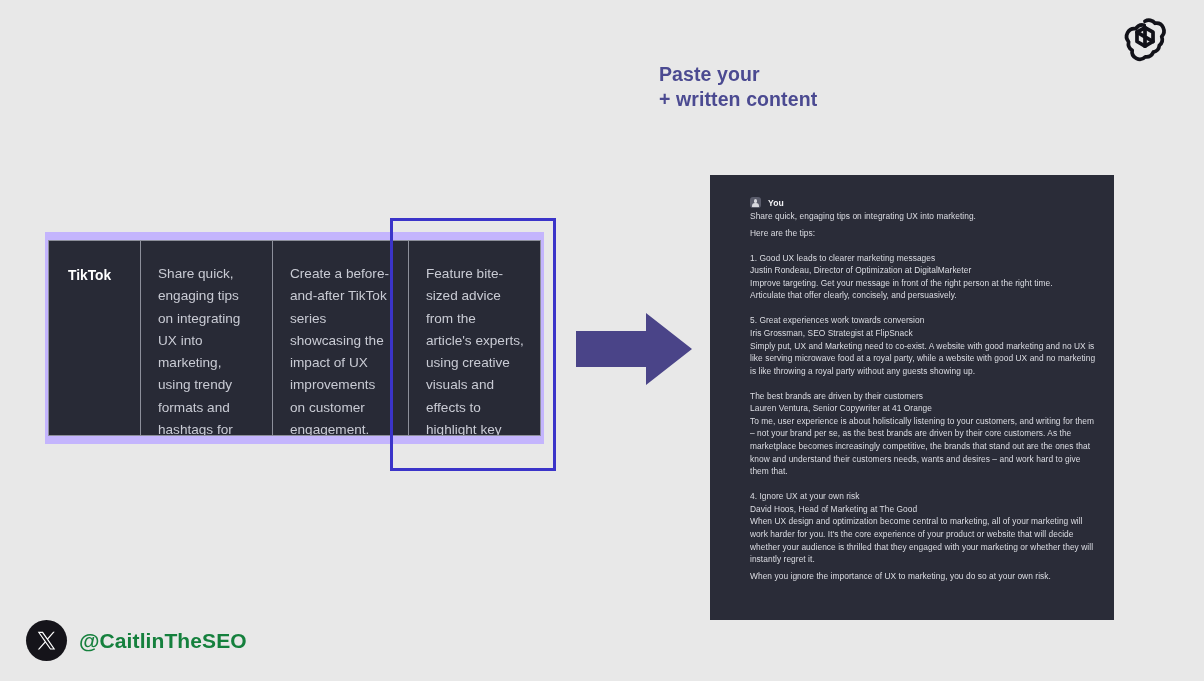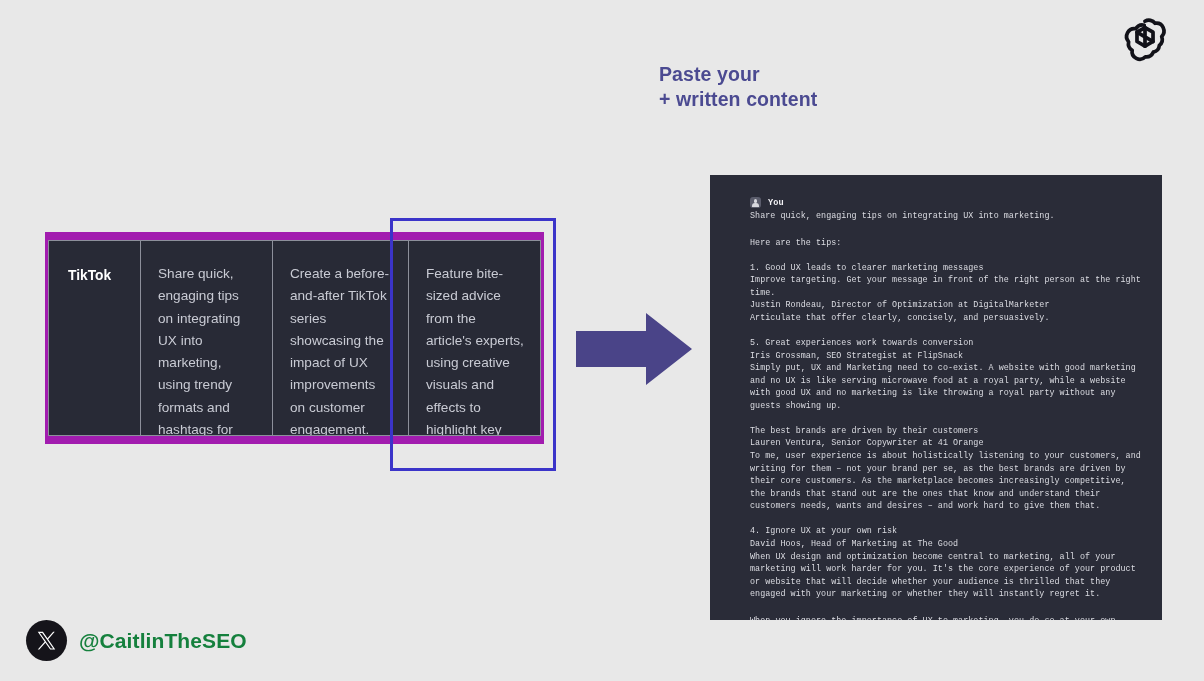--- a/index.html
+++ b/index.html
@@ -17,21 +17,21 @@
     position:absolute;left:659px;top:62px;width:500px;
     text-align:left;color:#4b4a91;
     font-weight:bold;font-size:19.5px;line-height:24.5px;
     letter-spacing:.1px;
   }
   .headline div{white-space:nowrap;}
 
   
   .table-wrap{
     position:absolute;left:45px;top:232px;width:499px;height:212px;
-    background:#a21caf;
+    background:#c4b5fd;
     box-sizing:border-box;
   }
   .table-inner{
     position:absolute;left:3px;top:8px;width:493px;height:196px;
     display:flex;
     border:1px solid #8d8f9b;
     box-sizing:border-box;
     background:#282a36;
   }
   .tcell{
@@ -60,27 +60,26 @@
     position:absolute;left:390px;top:218px;width:166px;height:253px;
     border:3px solid #3b34c9;box-sizing:border-box;
     background:transparent;
   }
 
   
   .arrow{position:absolute;left:576px;top:313px;width:116px;height:72px;}
 
   
   .chat{
-    position:absolute;left:710px;top:175px;width:452px;height:445px;
+    position:absolute;left:710px;top:175px;width:404px;height:445px;
     background:#2a2c38;
     color:#e2e3e8;
     box-sizing:border-box;
     padding:22px 17px 0 40px;
     overflow:hidden;
-    font-family:Liberation Mono, monospace;
   }
   .chat-head{display:flex;align-items:center;gap:7px;margin-bottom:2px;}
   .avatar{
     width:11px;height:11px;border-radius:3px;background:#5a5c6b;
     position:relative;flex:0 0 auto;
   }
   .avatar::before{
     content:"";position:absolute;left:3.6px;top:2px;width:3.8px;height:3.8px;
     border-radius:50%;background:#d8d9de;
   }
@@ -89,21 +88,21 @@
     border-radius:3px 3px 0 0;background:#d8d9de;
   }
   .who{font-size:8.6px;font-weight:bold;color:#f2f2f5;letter-spacing:.1px;}
   .chat p{
     margin:0;
     font-size:8.4px;
     line-height:12.6px;
     color:#dcdde3;
     letter-spacing:.05px;
   }
-  .chat p.gap{margin-top:14px;}
+  .chat p.gap{margin-top:4px;}
   .chat .blk{margin-top:12.4px;}
   .chat .blk p{margin:0;}
 
   
   .footer{
     position:absolute;left:26px;top:620px;display:flex;align-items:center;gap:12px;
   }
   .x-badge{
     width:41px;height:41px;border-radius:50%;background:#15141a;
     display:flex;align-items:center;justify-content:center;flex:0 0 auto;
@@ -153,22 +152,22 @@
   <div class="chat-head">
     <span class="avatar"></span>
     <span class="who">You</span>
   </div>
   <p>Share quick, engaging tips on integrating UX into marketing.</p>
 
   <p class="gap">Here are the tips:</p>
 
   <div class="blk">
     <p>1. Good UX leads to clearer marketing messages</p>
+    <p>Justin Rondeau, Director of Optimization at DigitalMarketer</p>
     <p>Improve targeting. Get your message in front of the right person at the right time.</p>
-    <p>Justin Rondeau, Director of Optimization at DigitalMarketer</p>
     <p>Articulate that offer clearly, concisely, and persuasively.</p>
   </div>
 
   <div class="blk">
     <p>5. Great experiences work towards conversion</p>
     <p>Iris Grossman, SEO Strategist at FlipSnack</p>
     <p>Simply put, UX and Marketing need to co-exist. A website with good marketing and no UX is like serving microwave food at a royal party, while a website with good UX and no marketing is like throwing a royal party without any guests showing up.</p>
   </div>
 
   <div class="blk">

